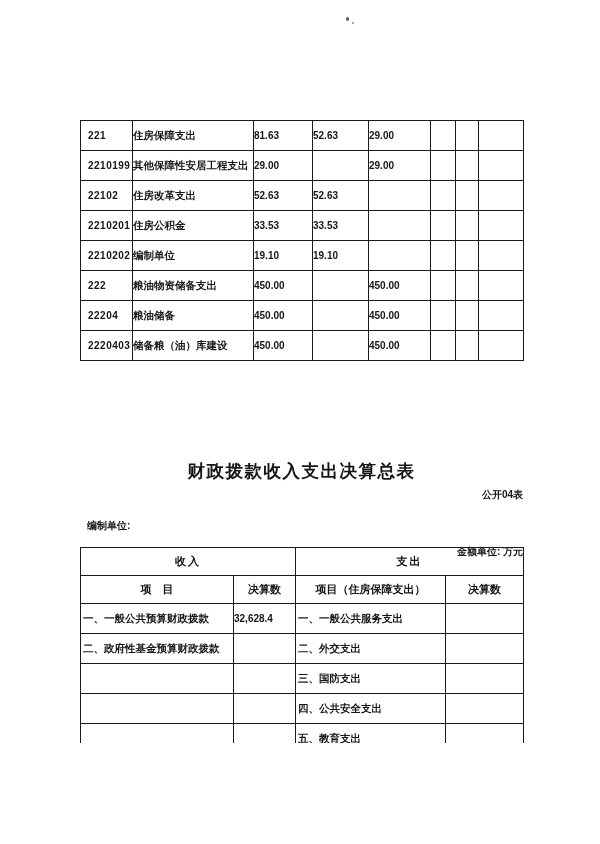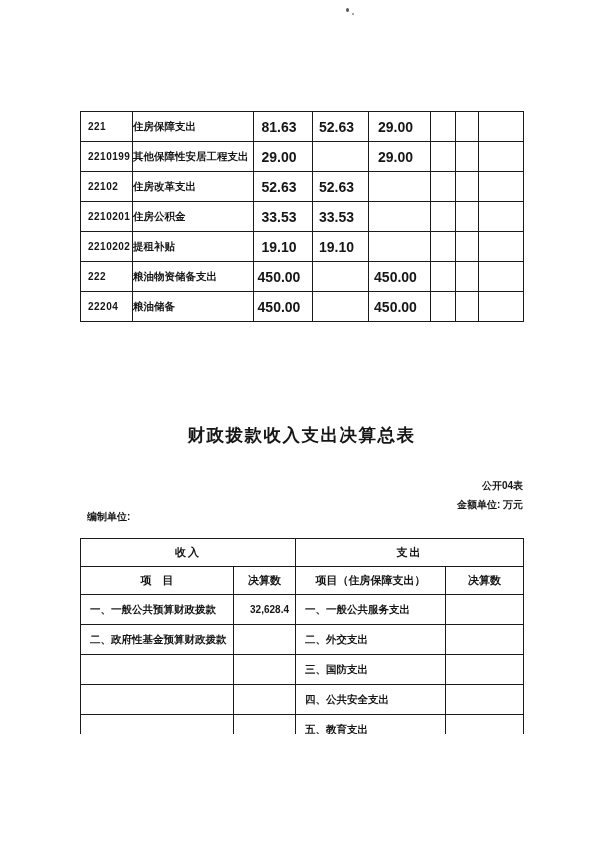--- a/index.html
+++ b/index.html
@@ -8,20 +8,21 @@
     background: #ffffff;
   }
   .page {
     position: relative;
     width: 600px;
     height: 734px;
     background: #ffffff;
     font-family: "Liberation Sans", "DejaVu Sans", sans-serif;
     color: #161616;
     overflow: hidden;
+    margin-top: 9px;
   }
   
   table {
     border-collapse: collapse;
     table-layout: fixed;
     position: absolute;
   }
   td, th {
     border: 1.5px solid #1b1b1b;
     font-weight: 700;
@@ -32,26 +33,26 @@
     white-space: nowrap;
   }
   .t1 {
     left: 80px;
     top: 111px;
     width: 443px;
   }
   .t1 td { height: 29px; }
   .t1 .code   { text-align: left;  padding-left: 7px; font-size: 10px; letter-spacing: 0.5px; }
   .t1 .desc   { text-align: left;  padding-left: 0; }
-  .t1 .num    { text-align: center; padding-right: 8px; font-size: 14px; }
+  .t1 .num    { text-align: left; padding-right: 8px; font-size: 10px; }
   
   .title {
     position: absolute;
     left: 80px;
-    top: 423px;
+    top: 450px;
     width: 443px;
     text-align: center;
     font-size: 17.5px;
     font-weight: 800;
     letter-spacing: 1.5px;
   }
   .table-label {
     position: absolute;
     right: 77px;
     top: 479px;
@@ -61,35 +62,35 @@
   .meta-row-left {
     position: absolute;
     left: 87px;
     top: 510px;
     font-size: 10px;
     font-weight: 700;
   }
   .meta-row-right {
     position: absolute;
     right: 77px;
-    top: 498px;
+    top: 536px;
     font-size: 10px;
     font-weight: 700;
   }
   
   .t2 {
     left: 80px;
     top: 538px;
     width: 443px;
   }
   .t2 .grp     { height: 27px; text-align: center; font-size: 11px; letter-spacing: 2px; }
   .t2 .colhdr  { height: 27px; text-align: center; font-size: 11px; }
   .t2 td.data  { height: 29px; }
-  .t2 .item    { text-align: left;  padding-left: 9px; }
-  .t2 .amount  { text-align: right; padding-right: 6px; font-size: 10px; }
+  .t2 .item    { text-align: left;  padding-left: 2px; }
+  .t2 .amount  { text-align: left; padding-right: 6px; font-size: 10px; }
   
   .page-num {
     position: absolute;
     right: 75px;
     top: 780px;
     font-size: 19px;
     font-weight: 400;
     letter-spacing: 1px;
     font-family: "DejaVu Sans Mono", "Liberation Mono", monospace;
   }
@@ -159,41 +160,51 @@
         <td class="desc">住房公积金</td>
         <td class="num">33.53</td>
         <td class="num">33.53</td>
         <td class="num"></td>
         <td class="num"></td>
         <td class="num"></td>
         <td class="num"></td>
       </tr>
       <tr>
         <td class="code">2210202</td>
-        <td class="desc">提租补贴</td>
+        <td class="desc">编制单位</td>
         <td class="num">19.10</td>
         <td class="num">19.10</td>
         <td class="num"></td>
         <td class="num"></td>
         <td class="num"></td>
         <td class="num"></td>
       </tr>
       <tr>
         <td class="code">222</td>
         <td class="desc">粮油物资储备支出</td>
         <td class="num">450.00</td>
         <td class="num"></td>
         <td class="num">450.00</td>
         <td class="num"></td>
         <td class="num"></td>
         <td class="num"></td>
       </tr>
       <tr>
         <td class="code">22204</td>
         <td class="desc">粮油储备</td>
+        <td class="num">450.00</td>
+        <td class="num"></td>
+        <td class="num">450.00</td>
+        <td class="num"></td>
+        <td class="num"></td>
+        <td class="num"></td>
+      </tr>
+      <tr>
+        <td class="code">2220403</td>
+        <td class="desc">储备粮（油）库建设</td>
         <td class="num">450.00</td>
         <td class="num"></td>
         <td class="num">450.00</td>
         <td class="num"></td>
         <td class="num"></td>
         <td class="num"></td>
       </tr>
     </tbody>
   </table>
 

